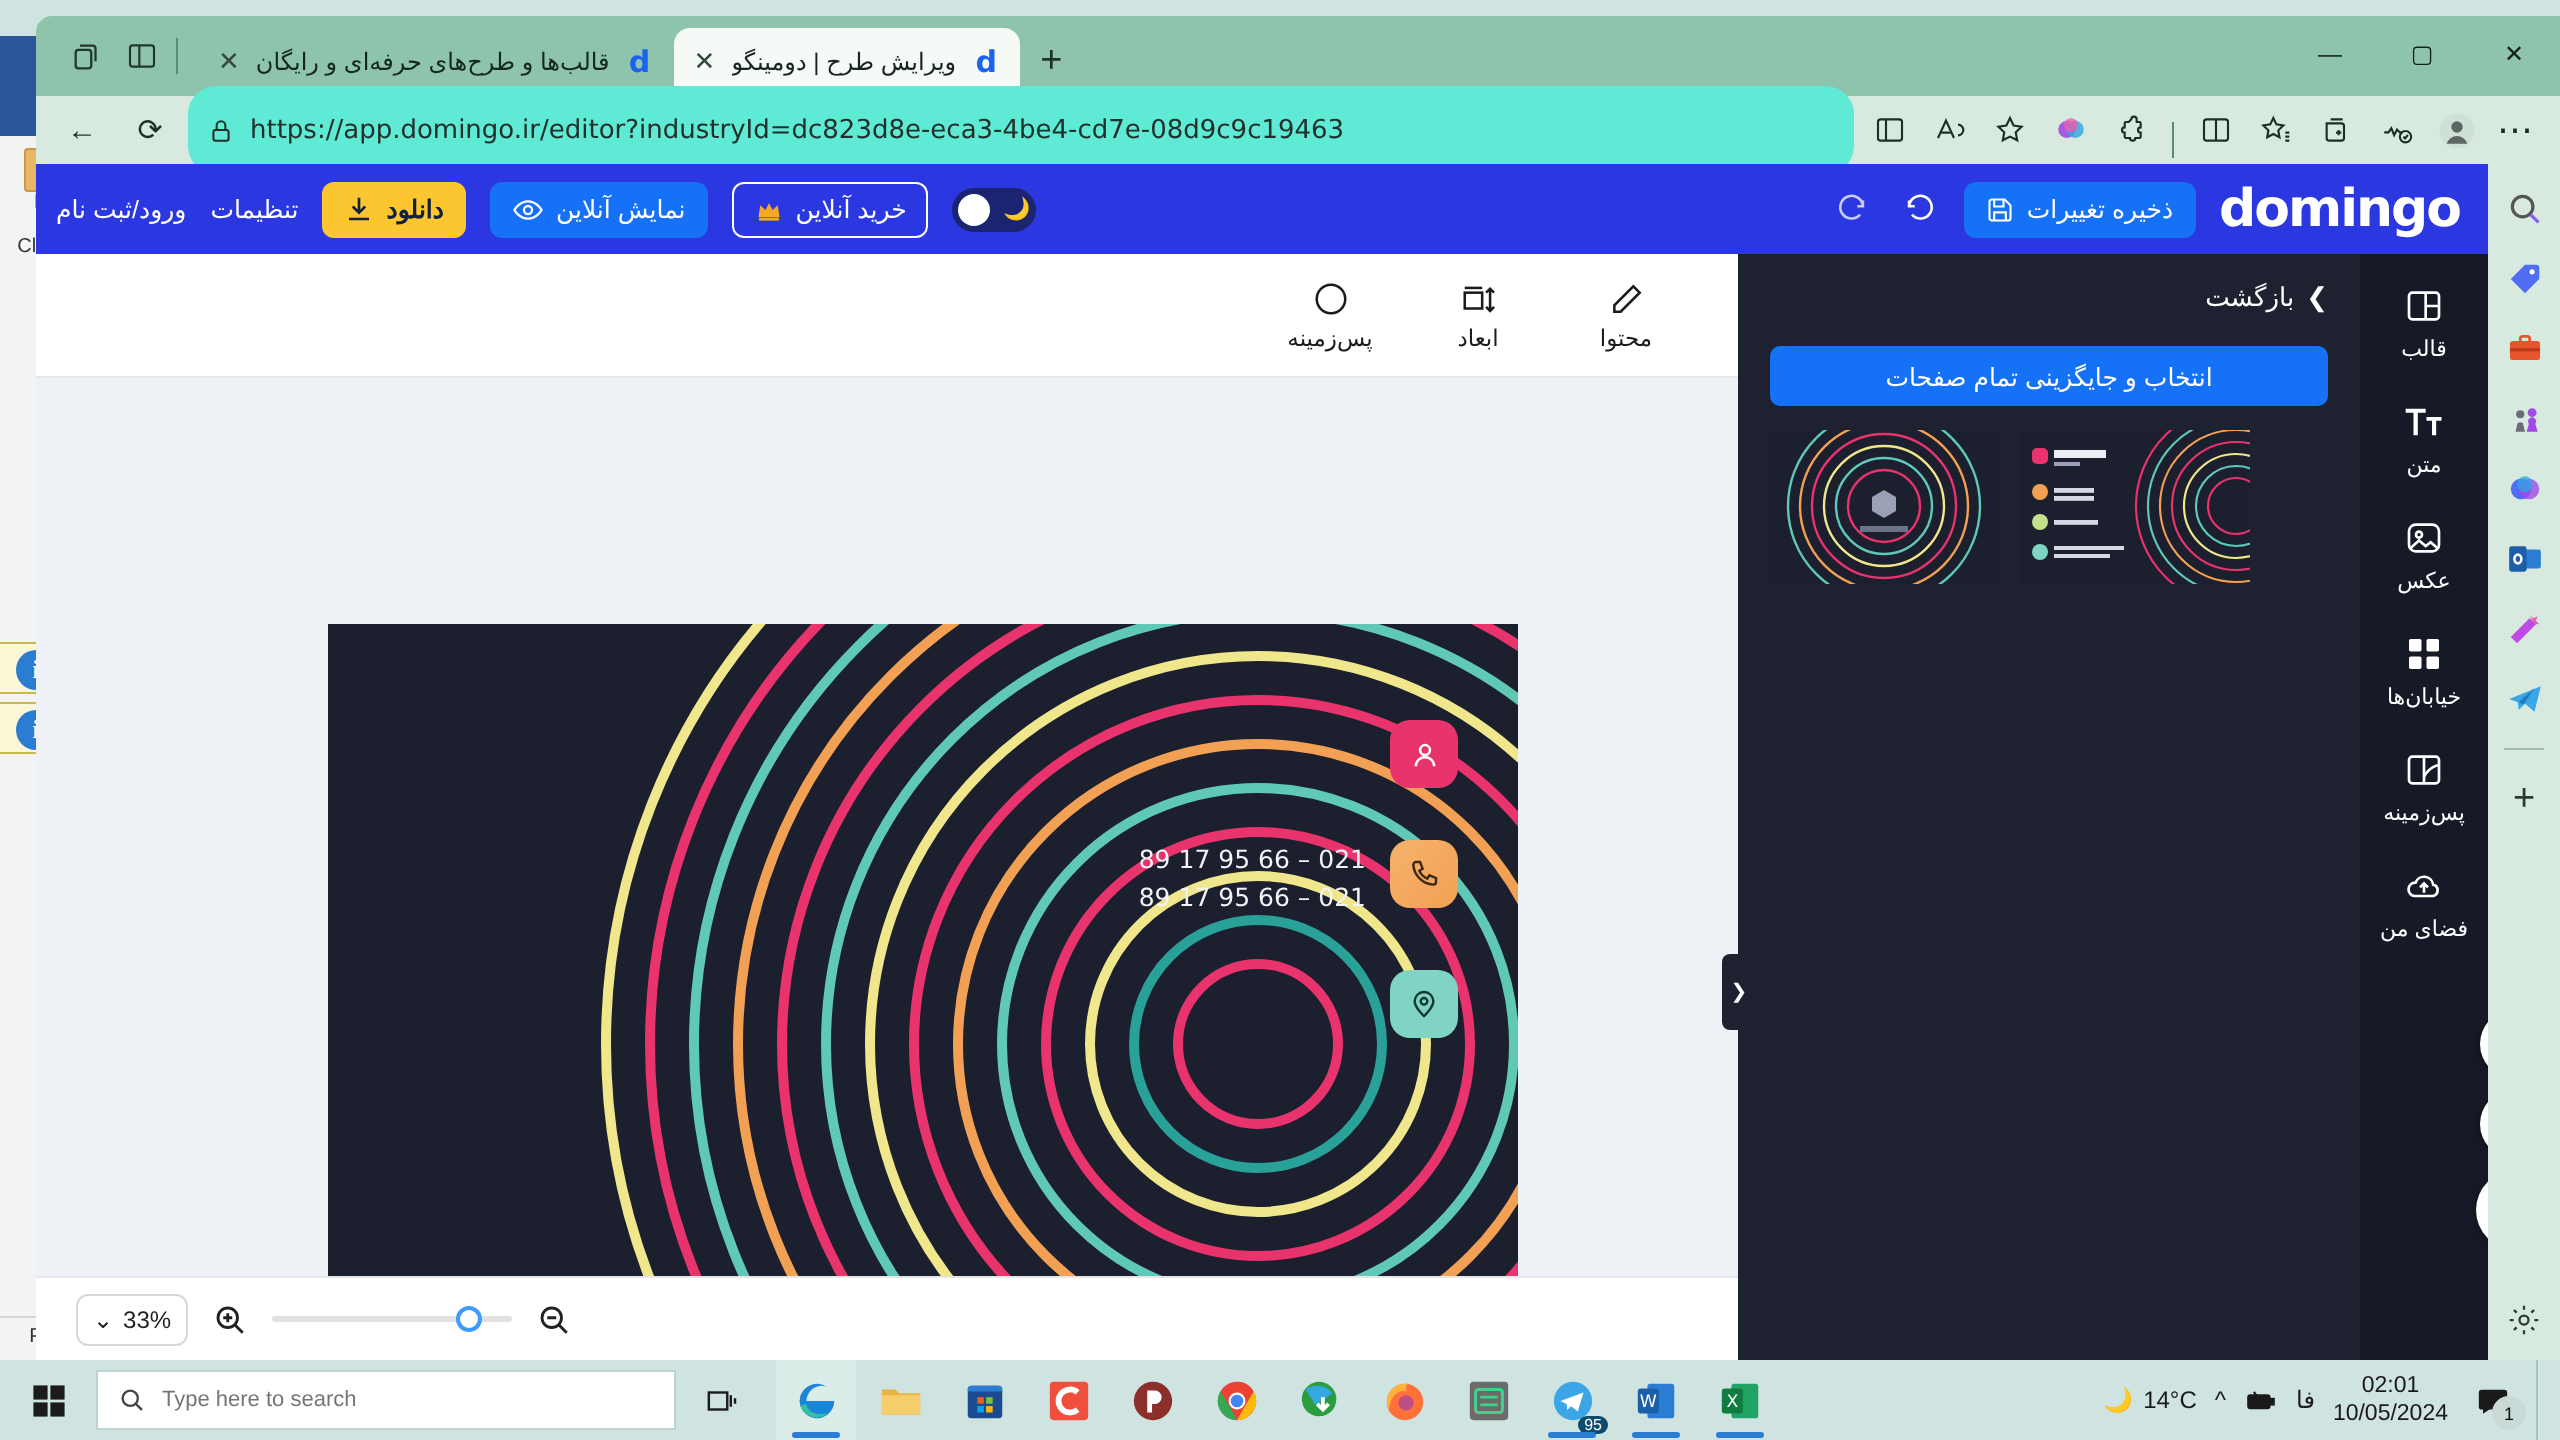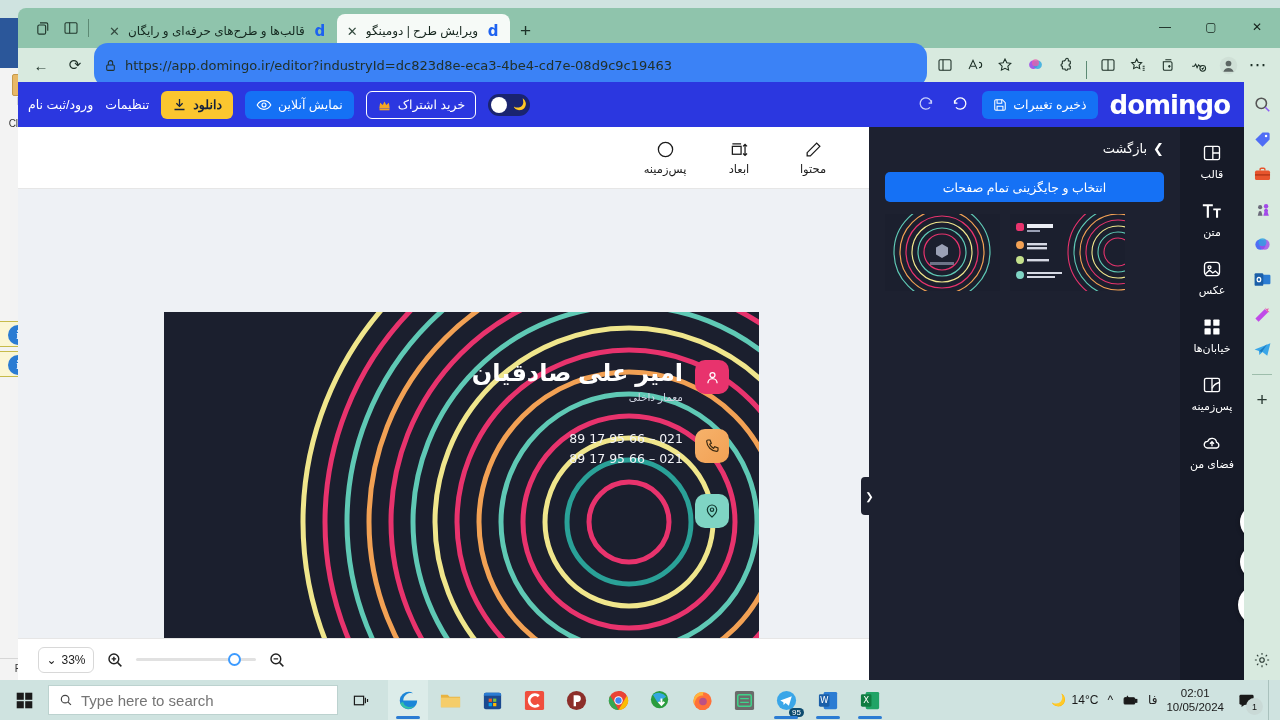--- a/index.html
+++ b/index.html
@@ -36,21 +36,21 @@
   .tab-favicon { width: 16px; height: 16px; flex: 0 0 16px; display: flex; align-items: center; justify-content: center; font-weight: bold; font-size: 15px; color: #1d62f0; font-family: "DejaVu Sans", sans-serif; }
   .tab-title { white-space: nowrap; overflow: hidden; text-overflow: ellipsis; }
   .tab-x { font-size: 13px; color: #33493e; padding: 0 1px; cursor: pointer; }
   .newtab { font-size: 19px; color: #1d3329; padding: 0 10px 6px 10px; cursor: pointer; align-self: flex-end; }
   .wincontrols { position: absolute; right: 0; top: 0; height: 38px; display: flex; align-items: center; }
   .wincontrols div { width: 46px; height: 38px; display: flex; align-items: center; justify-content: center; font-size: 12px; color: #132019; cursor: pointer; }
 
   
   .navbar { position: absolute; left: 0; top: 40px; width: 1262px; height: 34px; background: #d8eadf; display: flex; align-items: center; gap: 4px; padding: 0 8px; }
   .nav-ic { width: 30px; height: 28px; display: flex; align-items: center; justify-content: center; color: #1c2f26; cursor: pointer; font-size: 15px; }
-  .omnibox { flex: 1; height: 44px; background: #3b82f6; border-radius: 14px; display: flex; align-items: center; padding: 4px 10px; gap: 8px; }
+  .omnibox { flex: 1; height: 44px; background: #5eead4; border-radius: 14px; display: flex; align-items: center; padding: 4px 10px; gap: 8px; }
   .omni-url { font-size: 13px; color: #21302a; white-space: nowrap; overflow: hidden; font-family: "DejaVu Sans", sans-serif; }
   .omni-right { display: flex; align-items: center; gap: 2px; }
   .tb-ic { width: 28px; height: 28px; display: flex; align-items: center; justify-content: center; cursor: pointer; color: #1c2f26; }
 
   
   .page { position: absolute; left: 0; top: 74px; width: 1226px; height: 598px; background: #fff; overflow: hidden; }
   
   .edgerail { position: absolute; right: 0; top: 74px; width: 36px; height: 598px; background: #d8eadf; display: flex; flex-direction: column; align-items: center; padding-top: 10px; gap: 11px; }
   .edgerail .ei { width: 24px; height: 24px; display: flex; align-items: center; justify-content: center; cursor: pointer; font-size: 15px; }
   .rail-sep { width: 20px; height: 1px; background: #9dbdab; margin: 2px 0; }
@@ -115,21 +115,21 @@
   .fab-stack { position: absolute; right: 4px; }
   .fab-c { position: absolute; width: 34px; height: 34px; border-radius: 50%; background: #fff; display: flex; align-items: center; justify-content: center; font-size: 15px; cursor: pointer; box-shadow: 0 1px 4px rgba(0,0,0,.35); }
 
   
   .panel-arrow { position: absolute; left: 843px; top: 395px; width: 17px; height: 38px; background: #1d2130; border-radius: 4px 0 0 4px; display: flex; align-items: center; justify-content: center; color: #fff; font-size: 10px; cursor: pointer; }
 
   
   .taskbar { position: absolute; left: 0; bottom: 0; width: 1280px; height: 40px; background: #cfe3e0; display: flex; align-items: center; }
   .tb-start { width: 48px; height: 40px; display: flex; align-items: center; justify-content: center; cursor: pointer; }
   .tb-search { width: 290px; height: 30px; background: #fff; border: 1px solid #bcd2cf; display: flex; align-items: center; gap: 8px; padding: 0 10px; cursor: text; }
-  .tb-search input { border: none; outline: none; font-size: 15px; color: #444; width: 230px; background: transparent; font-family: "Liberation Sans", sans-serif; }
+  .tb-search input { border: none; outline: none; font-size: 11px; color: #444; width: 230px; background: transparent; font-family: "Liberation Sans", sans-serif; }
   .tb-taskview { width: 46px; height: 40px; display: flex; align-items: center; justify-content: center; cursor: pointer; }
   .tb-apps { display: flex; align-items: center; gap: 2px; margin-left: 4px; }
   .tb-app { width: 40px; height: 40px; display: flex; align-items: center; justify-content: center; position: relative; cursor: pointer; }
   .tb-app.running:after { content: ""; position: absolute; bottom: 1px; left: 8px; width: 24px; height: 3px; background: #2b7cd3; border-radius: 2px; }
   .tb-app.active { background: #dcece9; }
   .tb-badge { position: absolute; right: 2px; bottom: 3px; background: #0c4a6e; color: #fff; font-size: 8px; border-radius: 7px; padding: 0 3px; }
   .tray { margin-left: auto; display: flex; align-items: center; gap: 9px; padding-right: 6px; }
   .tray-item { font-size: 12px; color: #1a1a1a; display: flex; align-items: center; gap: 5px; cursor: pointer; }
   .tray-clock { font-size: 11.5px; color: #1a1a1a; line-height: 1.25; text-align: center; cursor: pointer; }
   .tray-notif { position: relative; width: 26px; height: 26px; display: flex; align-items: center; justify-content: center; cursor: pointer; }
@@ -298,21 +298,21 @@
               <path d="M15 10h4V6"></path>
               <path d="M19 10a8 8 0 1 0-2 6"></path>
             </svg>
         </span>
         <div class="spacer"></div>
         <div class="toggle-dm">
           <span class="moon">🌙</span>
           <span class="knob"></span>
         </div>
         <button class="btn-sub">
-          <span>خرید اشتراک</span>
+          <span>خرید آنلاین</span>
           <svg width="15" height="14" viewBox="0 0 24 24">
               <path d="M3 18h18l-1.5-10-4.5 4-3-6-3 6-4.5-4z" fill="#f5a623"></path>
               <rect x="3.5" y="18.5" width="17" height="2.6" fill="#f5a623"></rect>
             </svg>
         </button>
         <button class="btn-live">
           <span>نمایش آنلاین</span>
           <svg width="16" height="16" viewBox="0 0 24 24" fill="none" stroke="#fff" stroke-width="1.7">
               <path d="M1.8 12S5.5 5.5 12 5.5 22.2 12 22.2 12 18.5 18.5 12 18.5 1.8 12 1.8 12z"></path>
               <circle cx="12" cy="12" r="3"></circle>
@@ -379,24 +379,20 @@
               <circle cx="330" cy="330" r="326" stroke="#f0e68c"></circle>
             </g>
           </svg>
           <div class="card-info">
             <div class="ci-row">
               <div class="ci-ic" style="background:#e8336d">
                 <svg width="17" height="17" viewBox="0 0 24 24" fill="none" stroke="#fff" stroke-width="1.8">
                     <circle cx="12" cy="8.5" r="3.5"></circle>
                     <path d="M5.5 20a6.5 6.5 0 0 1 13 0"></path>
                   </svg>
-              </div>
-              <div>
-                <div class="ci-name">امیر علی صادقیان</div>
-                <div class="ci-sub">معمار داخلی</div>
               </div>
             </div>
             <div class="ci-row">
               <div class="ci-ic" style="background:linear-gradient(135deg,#f6b26b,#f2a154)">
                 <svg width="16" height="16" viewBox="0 0 24 24" fill="none" stroke="#3b2a12" stroke-width="1.8">
                     <path d="M6 3h3l2 5-2.5 1.5a12 12 0 0 0 6 6L16 13l5 2v3a2 2 0 0 1-2 2A16 16 0 0 1 4 5a2 2 0 0 1 2-2z"></path>
                   </svg>
               </div>
               <div class="ci-txt">
                 <div>021 – 66 95 17 89</div>

